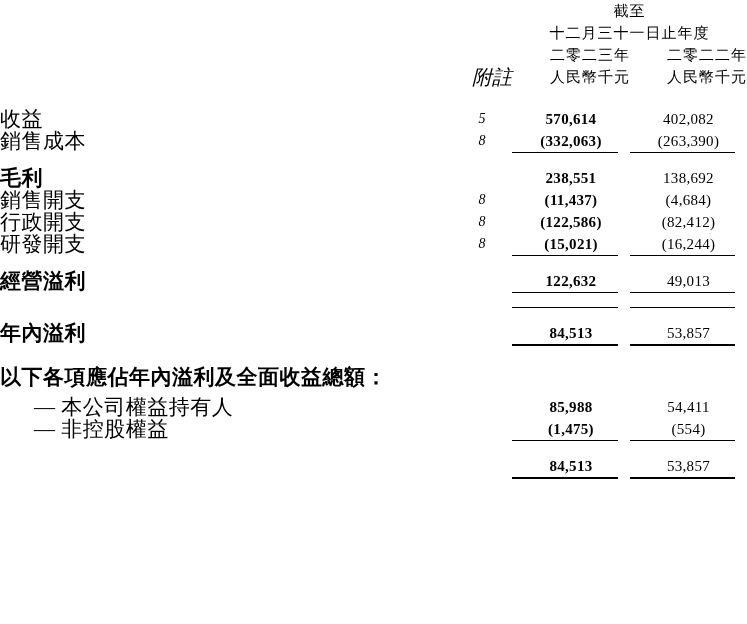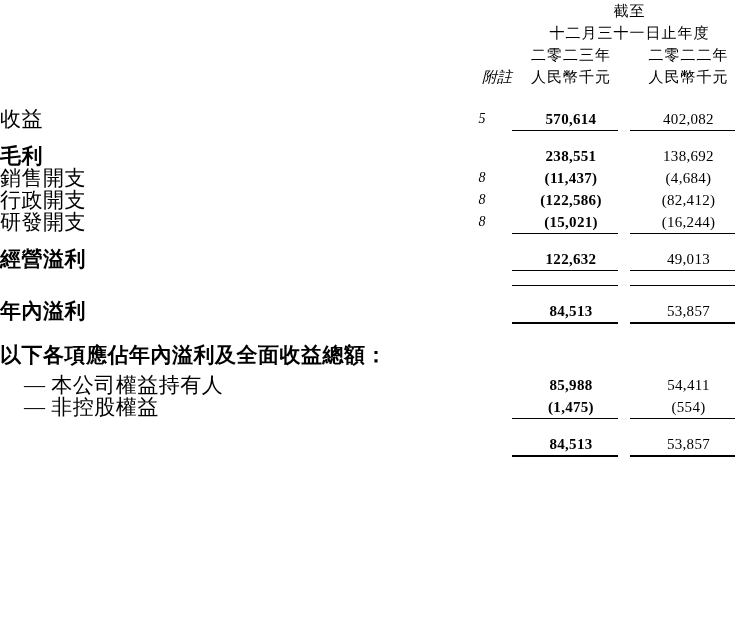--- a/index.html
+++ b/index.html
@@ -38,21 +38,21 @@
   col.c-y1    { width: 118px; }
   col.c-y2    { width: 117px; }
 
   .label {
     padding-left: 10px;
     font-size: 21px;
     line-height: 22px;
     letter-spacing: 0.5px;
   }
   .label.bold { font-weight: bold; }
-  .label.indent { padding-left: 24px; }
+  .label.indent { padding-left: 34px; }
 
   .note {
     text-align: center;
     font-style: italic;
     font-size: 14px;
     line-height: 22px;
   }
   .num {
     text-align: center;
     padding-right: 12px;
@@ -62,30 +62,30 @@
   }
   .num.bold { font-weight: bold; }
 
   .hdr-center {
     text-align: center;
     font-size: 15px;
     line-height: 22px;
     letter-spacing: 1px;
   }
   .hdr-right {
-    text-align: center;
+    text-align: right;
     padding-right: 12px;
     font-size: 15px;
     line-height: 22px;
     letter-spacing: 1px;
   }
   .hdr-note {
     text-align: right;
     font-style: italic;
-    font-size: 15px;
+    font-size: 20px;
     line-height: 22px;
     padding-right: 2px;
   }
 
   tr.spacer td { height: 14px; line-height: 14px; font-size: 0; }
   tr.spacer-sm td { height: 8px; line-height: 8px; font-size: 0; }
   tr.spacer-lg td { height: 20px; line-height: 20px; font-size: 0; }
   .rule-cell { padding: 3px 0 0 0; }
   .rule-cell > div { border-top: 1px solid #000; margin-right: 12px; height: 0; }
   .rule-cell-gap { padding: 3px 0 2px 0; }
@@ -132,20 +132,26 @@
         </tr>
 
       <tr>
         <td class="label">收益</td>
         <td class="note">5</td>
         <td class="num bold">570,614</td>
         <td class="num">402,082</td>
       </tr>
 
       <tr>
+        <td class="label">銷售成本</td>
+        <td class="note">8</td>
+        <td class="num bold">(332,063)</td>
+        <td class="num">(263,390)</td>
+      </tr>
+      <tr>
         <td></td>
           <td></td>
         <td class="rule-cell">
             <div></div>
           </td>
         <td class="rule-cell">
             <div></div>
           </td>
       </tr>
 

